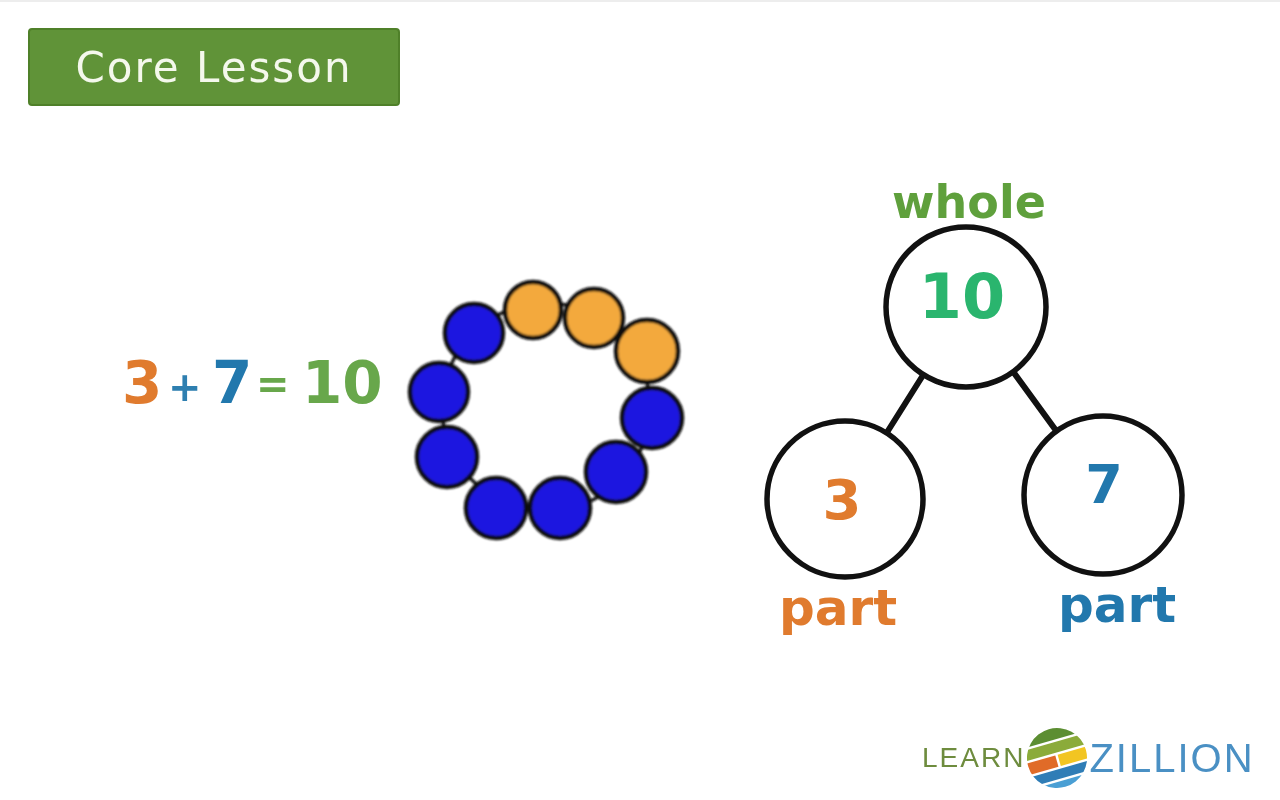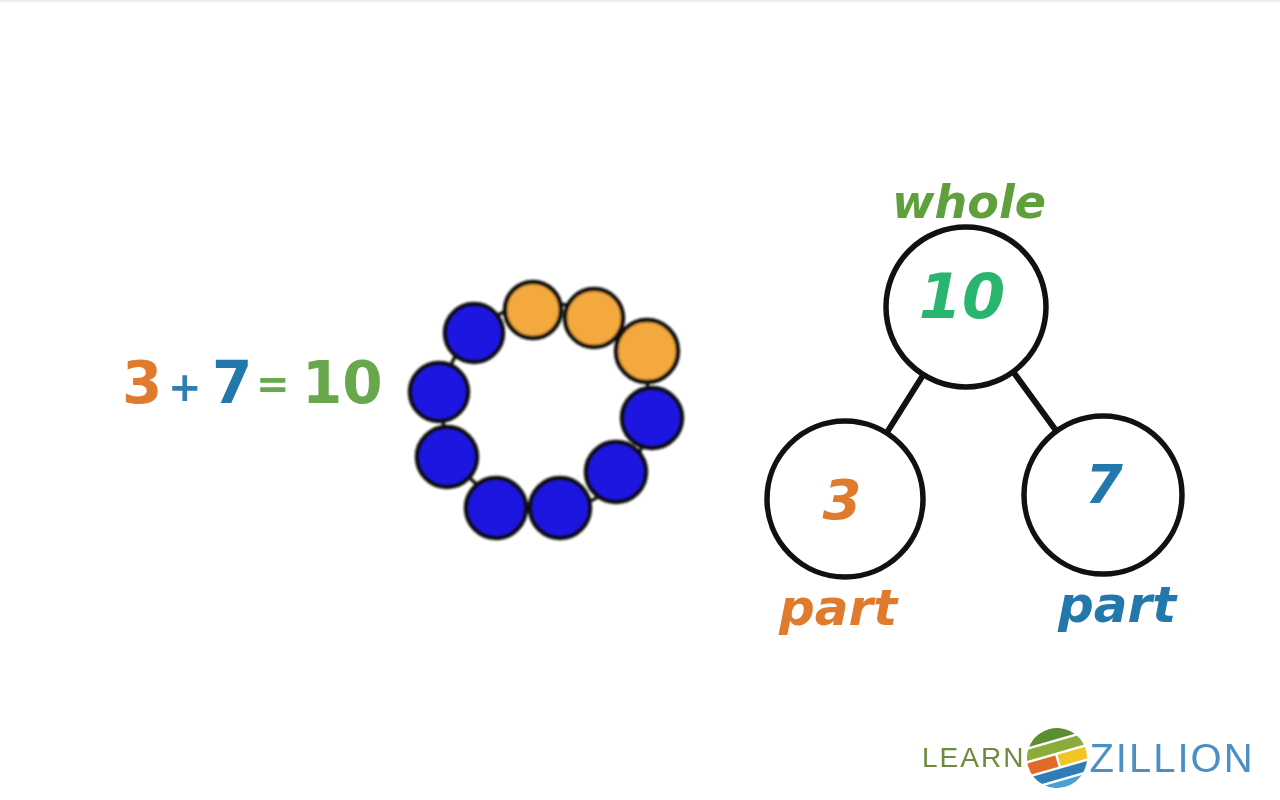--- a/index.html
+++ b/index.html
@@ -35,21 +35,21 @@
   
   .bead-svg{position:absolute;left:395px;top:265px;width:305px;height:285px;}
   .ring{fill:none;stroke:#161616;stroke-width:3.5;}
   .bead{stroke:#101010;stroke-width:4.5;}
   
   .bond-svg{position:absolute;left:755px;top:215px;width:440px;height:370px;}
   .bond-line{stroke:#111;stroke-width:6;stroke-linecap:round;}
   .bond-circle{fill:#ffffff;stroke:#111;stroke-width:5.5;}
   .bond-text{
     position:absolute;transform:translate(-50%,-50%);
-    line-height:1;font-weight:bold;white-space:nowrap;font-style:italic;
+    line-height:1;font-weight:bold;white-space:nowrap;
   }
   .whole-label{color:var(--green-dark,#5fa03c);font-size:46px;}
   .whole-value{color:var(--green-bright,#2ab56e);font-size:62px;}
   .part-value-left{color:var(--orange,#e07b2e);font-size:56px;}
   .part-value-right{color:var(--blue,#2278ad);font-size:54px;}
   .part-label-left{color:var(--orange,#e07b2e);font-size:50px;}
   .part-label-right{color:var(--blue,#2278ad);font-size:50px;}
   
   .logo{
     position:absolute;left:922px;top:722px;height:68px;
@@ -58,20 +58,23 @@
   }
   .logo-learn{color:var(--logo-green,#6e8c3e);font-size:28px;letter-spacing:2px;}
   .logo-zillion{color:var(--logo-blue,#4a90c4);font-size:40px;letter-spacing:2px;}
   .globe{width:62px;height:62px;margin:0 1px;flex:0 0 auto;}
 </style>
 </head>
 <body>
 
 <div class="stage">
 
+  <div class="banner">
+    <span>Core Lesson</span>
+  </div>
 
   <div class="equation">
       <span class="eq-term eq-num" style="left: 0px; top: 0px; color: rgb(224, 123, 46);">3</span>
       <span class="eq-term eq-op" style="left: 46px; top: 13px; color: rgb(46, 127, 176);">+</span>
       <span class="eq-term eq-num" style="left: 90px; top: 0px; color: rgb(34, 120, 173);">7</span>
       <span class="eq-term eq-op" style="left: 134px; top: 10px; color: rgb(104, 167, 75);">=</span>
       <span class="eq-term eq-num" style="left: 180px; top: 0px; color: rgb(104, 167, 75);">10</span>
     </div>
 
   <svg class="bead-svg" viewBox="395 265 305 285" xmlns="http://www.w3.org/2000/svg">

